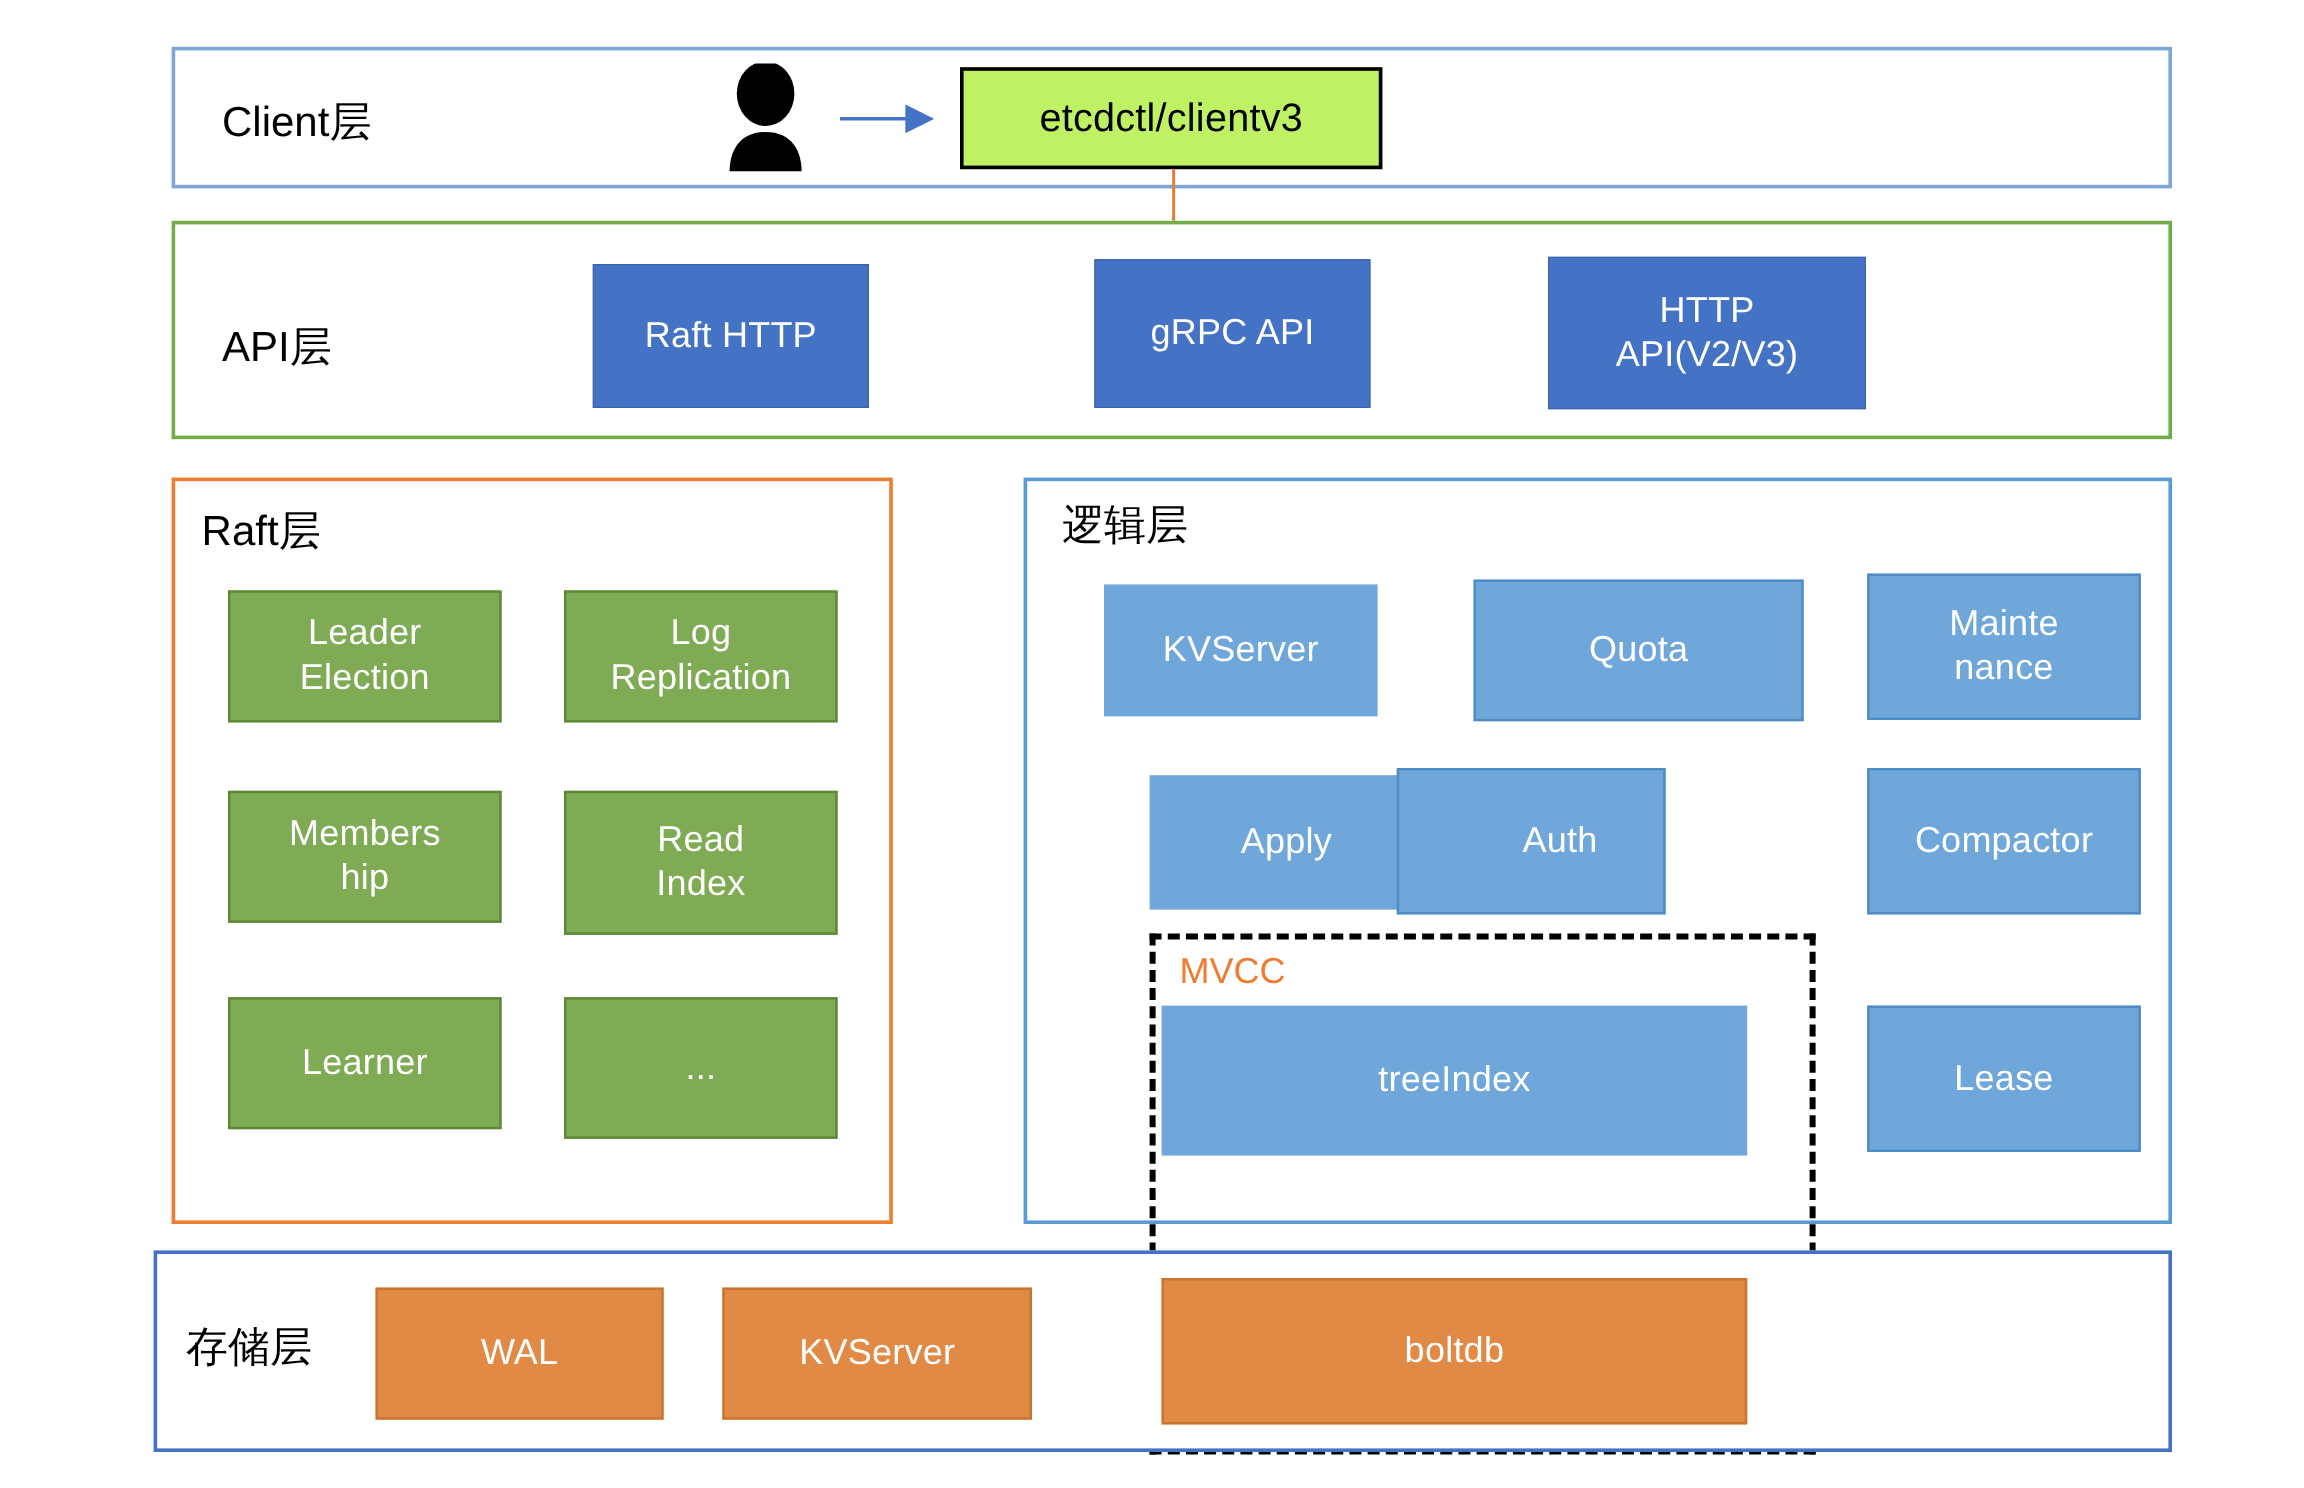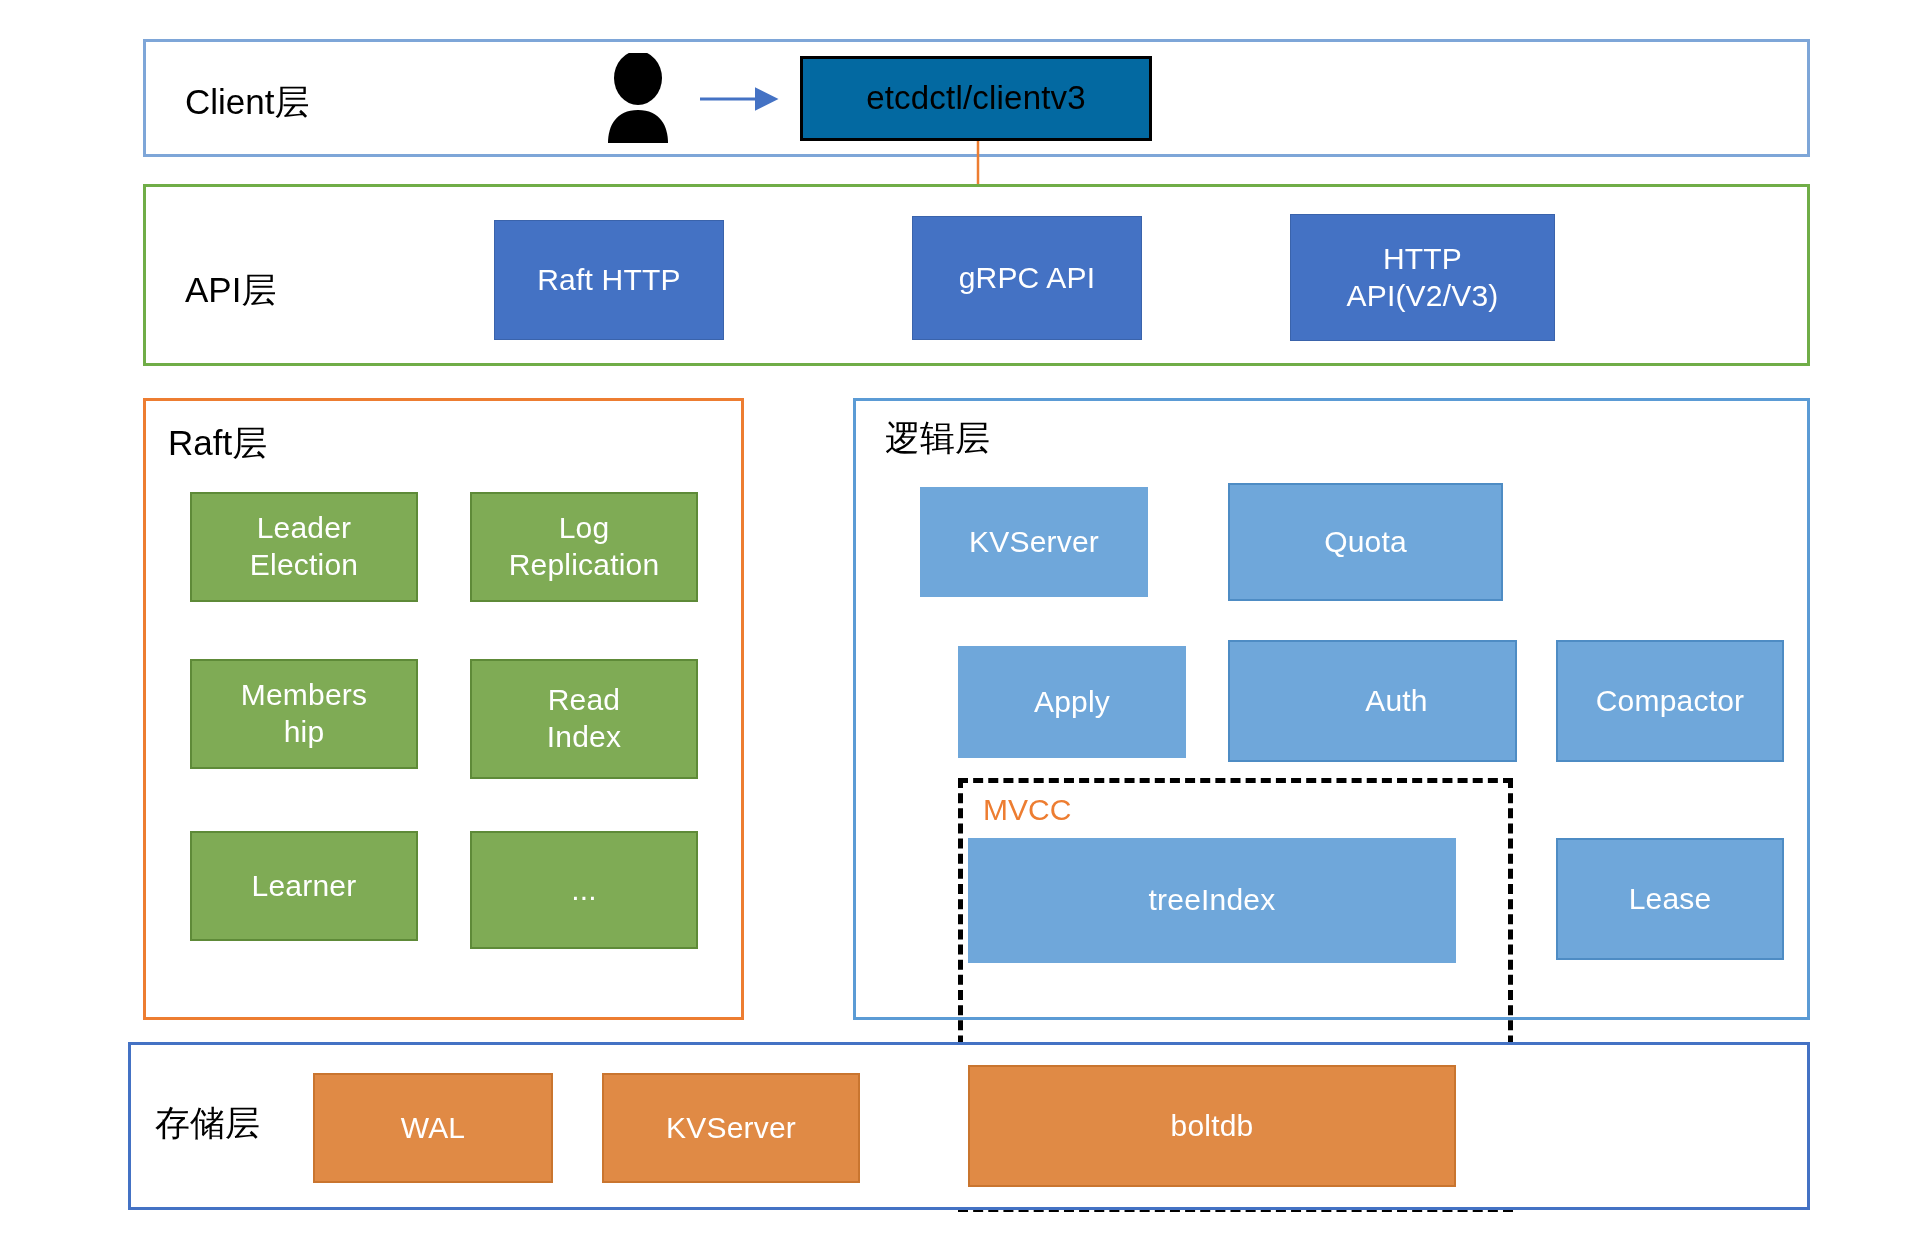--- a/index.html
+++ b/index.html
@@ -69,21 +69,21 @@
   }
   .node-lightblue-plain {
     background: #6FA7DA;
     border: none;
   }
   .node-orange {
     background: #E08A45;
     border: 2px solid #C9752F;
   }
   .node-white {
-    background: #0369a1;
+    background: #bef264;
     border: 3px solid #000000;
     color: #000000;
     font-size: 33px;
   }
 
   
   .person {
     position: absolute;
   }
 
@@ -177,24 +177,26 @@
   <div class="node node-green" style="left:470px; top:831px; width:228px; height:118px;">...</div>
 
   <div class="layer layer-logic" style="left:853px; top:398px; width:957px; height:622px;">
   </div>
   <div class="layer-title" style="left:885px; top:420px;">逻辑层</div>
 
   <div class="node node-lightblue-plain" style="left:920px; top:487px; width:228px; height:110px;">KVServer</div>
 
   <div class="node node-lightblue" style="left:1228px; top:483px; width:275px; height:118px;">Quota</div>
 
+  <div class="node node-lightblue" style="left:1556px; top:478px; width:228px; height:122px;">Mainte
+nance</div>
 
   <div class="node node-lightblue-plain" style="left:958px; top:646px; width:228px; height:112px;">Apply</div>
 
-  <div class="node node-lightblue" style="left:1228px; top:640px; width:289px; height:122px;padding-left:48px;">Auth</div>
+  <div class="node node-lightblue" style="left:1164px; top:640px; width:224px; height:122px;padding-left:48px;">Auth</div>
 
   <div class="node node-lightblue" style="left:1556px; top:640px; width:228px; height:122px;">Compactor</div>
 
   <div class="node node-lightblue-plain" style="left:968px; top:838px; width:488px; height:125px;">treeIndex</div>
 
   <div class="node node-lightblue" style="left:1556px; top:838px; width:228px; height:122px;">Lease</div>
 
   <div class="mvcc-box" style="left:958px; top:778px; width:555px; height:434px;"></div>
   <div class="mvcc-label" style="left:983px; top:795px;">MVCC</div>
 

